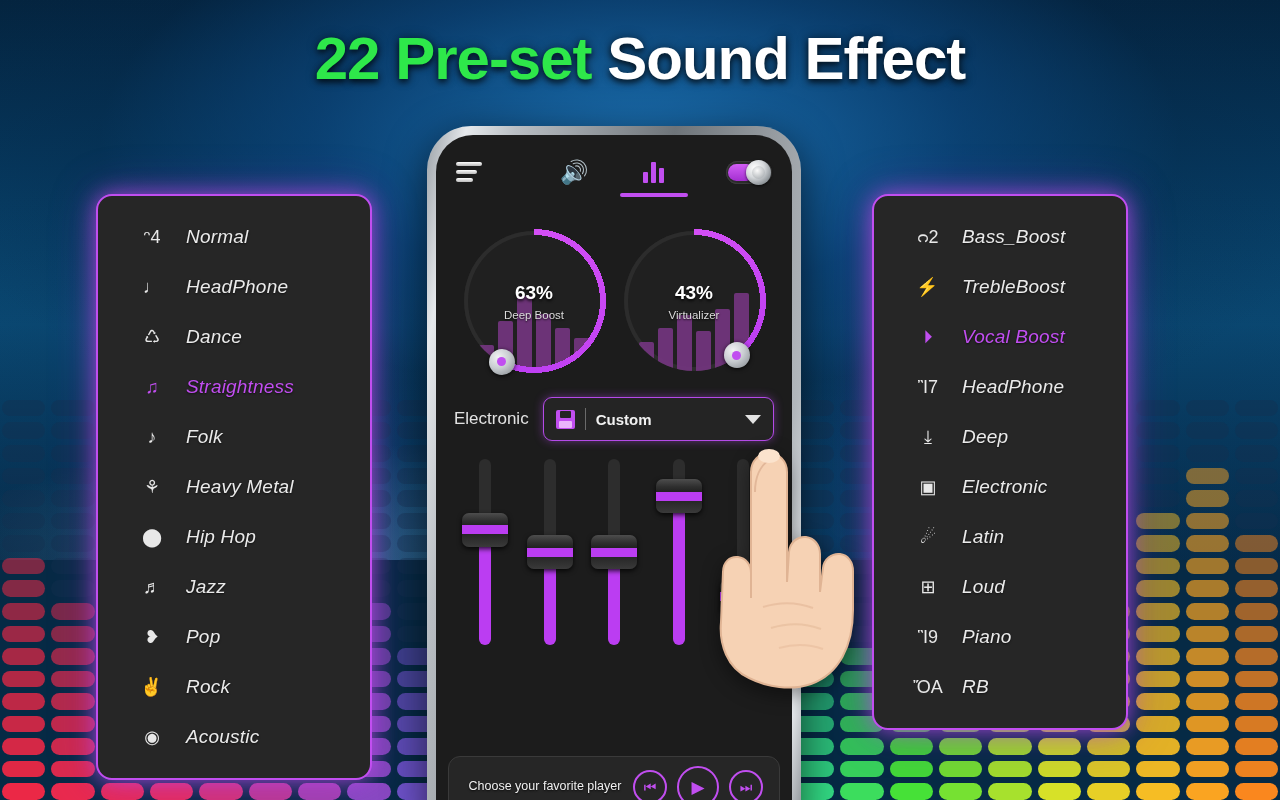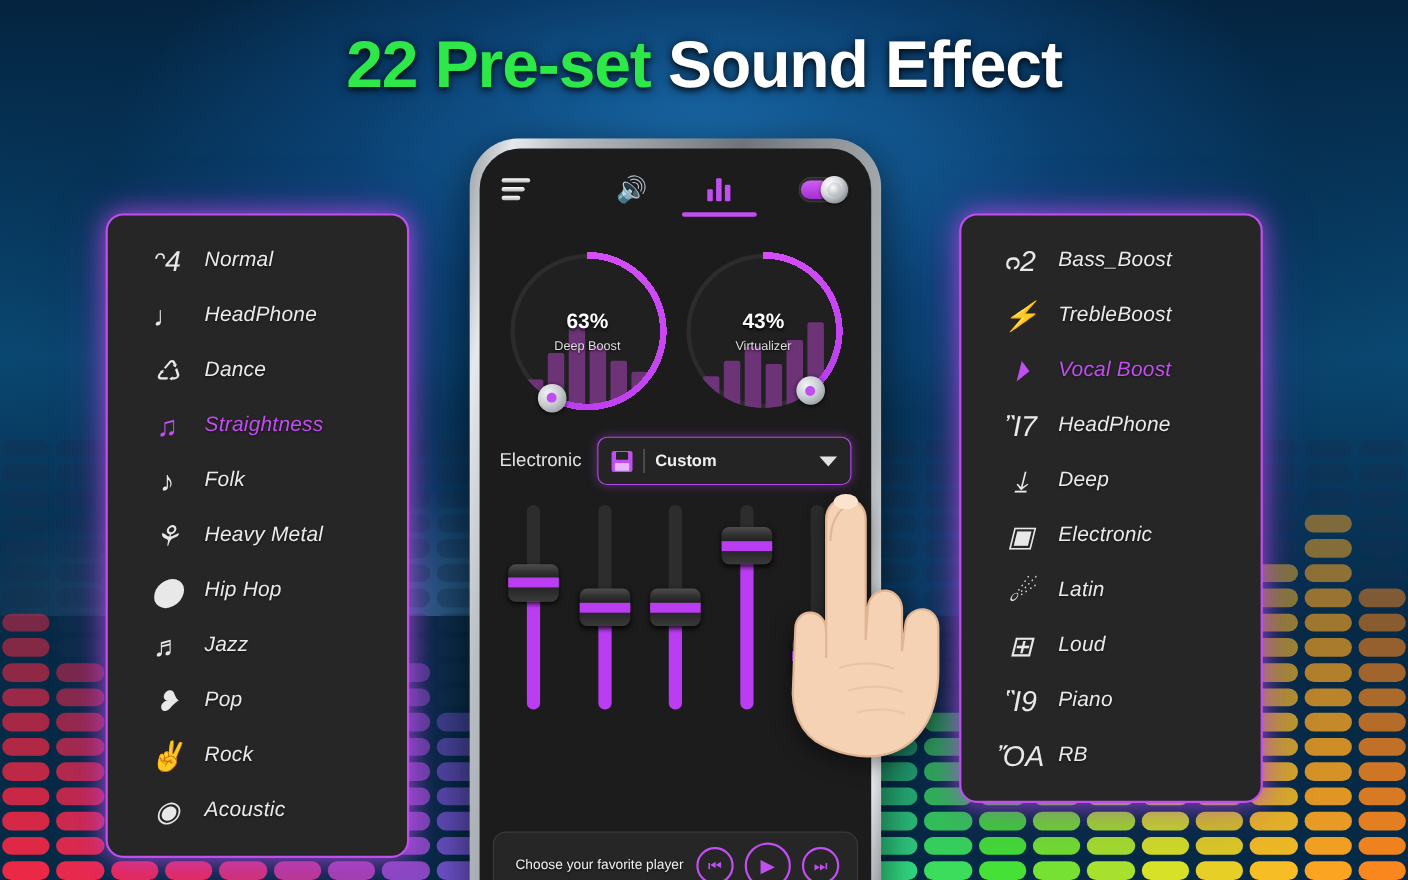--- a/index.html
+++ b/index.html
@@ -37,24 +37,24 @@
   #title .green { color:#2ee84a; }
   #title .white { color:#ffffff; }
 
   
   .panel {
     position:absolute; background:#262626; border:2.5px solid #c14ef0;
     border-radius:16px; box-shadow:0 0 22px rgba(193,78,240,.75), 0 0 46px rgba(150,40,200,.35);
     padding:16px 0 16px 0; z-index:15;
   }
   #panel-left  { left:96px;  top:194px; width:276px; }
-  #panel-right { left:872px; top:194px; width:276px; }
+  #panel-right { left:872px; top:194px; width:256px; }
   .p-item { display:flex; align-items:center; height:50px; padding-left:34px; }
   .p-icon { width:40px; flex:0 0 40px; display:flex; align-items:center; justify-content:center;
-            font-size:26px; color:#e8e8e8; line-height:1;font-style:italic; }
+            font-size:18px; color:#e8e8e8; line-height:1; }
   .p-label { font-size:19px; color:#eaeaea; font-style:italic; font-weight:500; letter-spacing:.2px;
              text-shadow:0 1px 2px rgba(0,0,0,.6); margin-left:14px; }
   .p-item.active .p-label { color:#c14ef0; }
   .p-item.active .p-icon  { color:#c14ef0; }
 
   
   #phone {
     position:absolute; left:427px; top:126px; width:374px; height:700px; z-index:18;
     border-radius:44px 44px 0 0;
     background:linear-gradient(100deg,#9aa0a6 0%,#e6e9ec 8%,#b9bec3 18%,#6e7479 50%,#b2b7bc 84%,#e8ebee 94%,#8c9196 100%);

